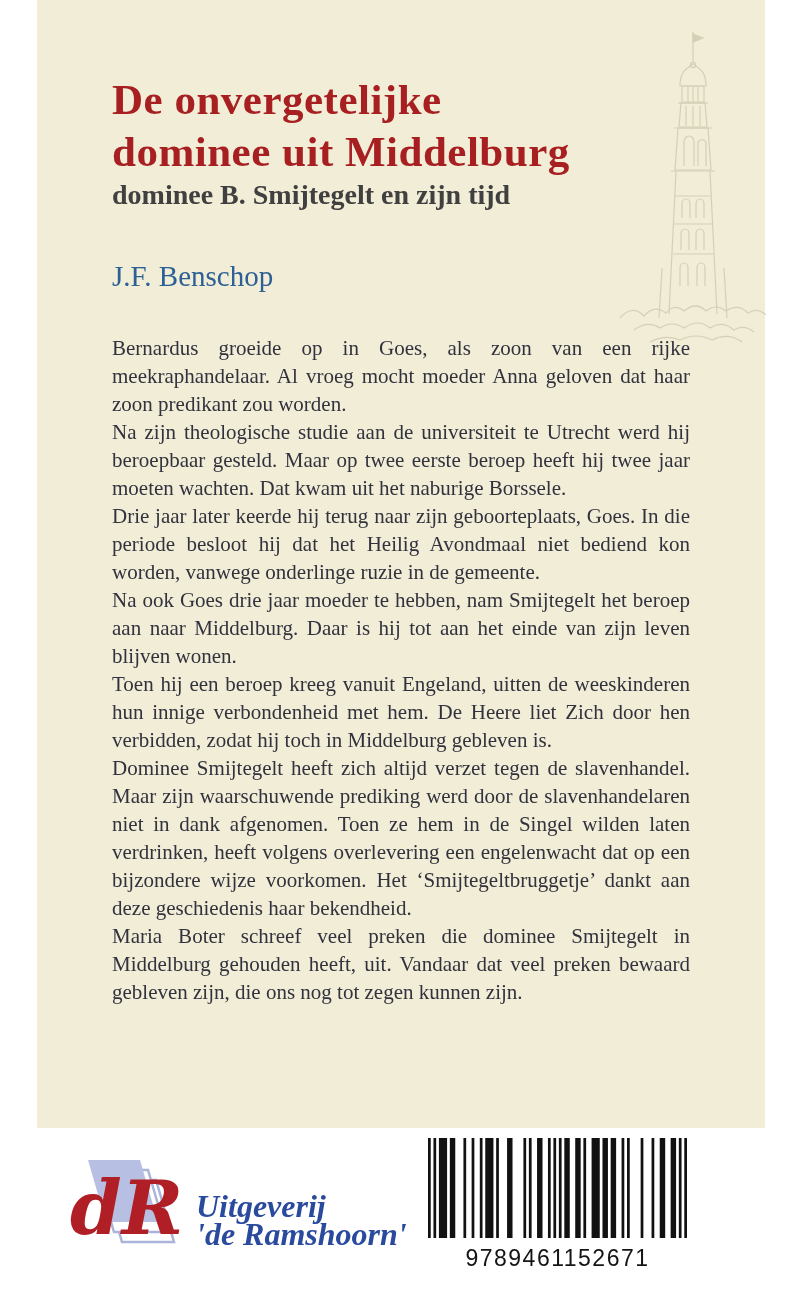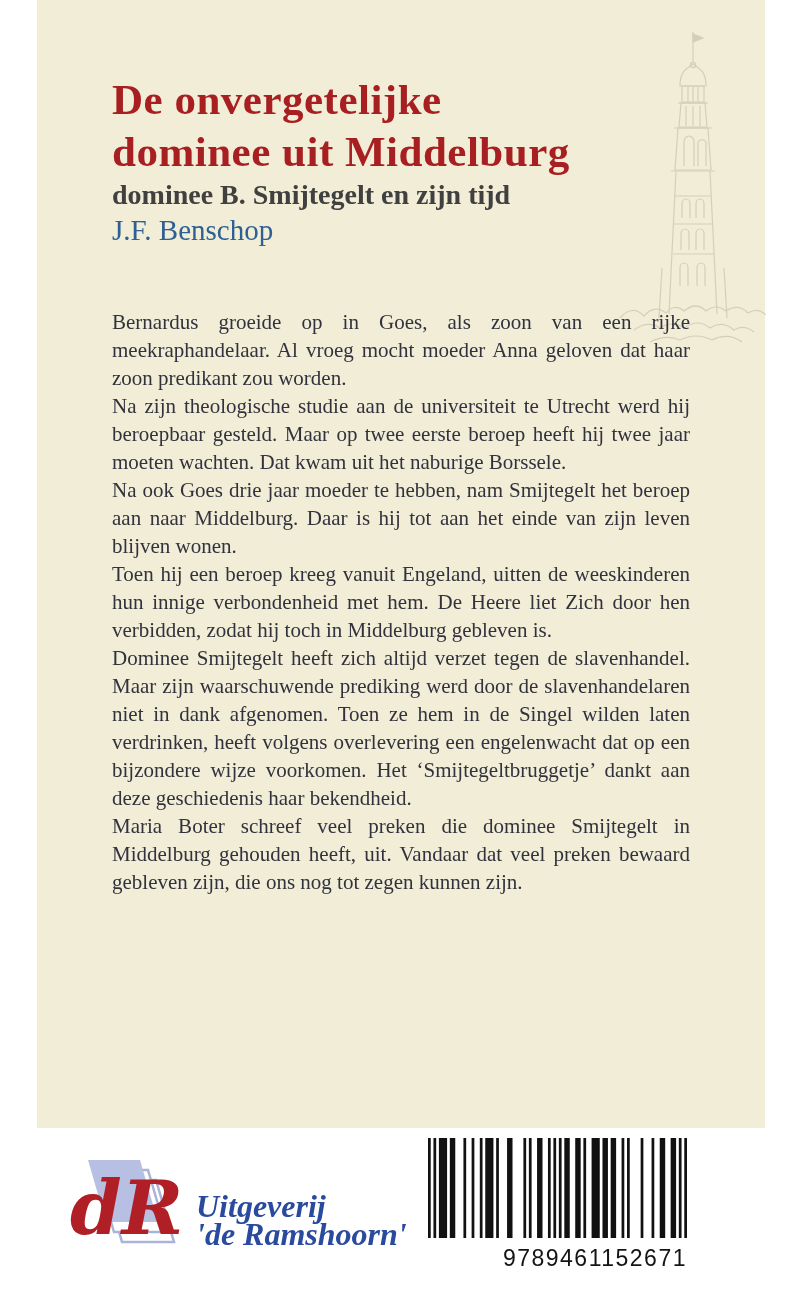--- a/index.html
+++ b/index.html
@@ -24,41 +24,42 @@
     padding-top:74px;
     font-size:43px; line-height:52px; font-weight:bold;
     color:#a81f22; letter-spacing:0.5px;
   }
   .subtitle {
     margin-top:0;
     font-size:28px; line-height:34px; font-weight:bold;
     color:#404040;
   }
   .author {
+    margin-top:46px;
     font-size:29px; line-height:36px;
     color:#2d6094;
   }
   .body-text {
-    margin-top:60px;
+    margin-top:40px;
     font-size:21px; line-height:28px;
     color:#32323e;
     text-align:justify;
   }
   .body-text p { margin:0; }
   .footer-logo { position:absolute; left:70px; top:1158px; }
   .publisher-name {
     position:absolute; left:196px; top:1192px;
     font-family:"Liberation Serif", serif;
     font-style:italic; font-weight:bold;
     font-size:32px; line-height:28px;
     color:#2a4a9e;
   }
   .barcode-block {
     position:absolute; left:428px; top:1138px; width:259px;
-    text-align:right; background:#ffffff;
+    text-align:center; background:#ffffff;
   }
   .barcode-number {
     margin-top:3px;
     font-family:"Liberation Sans", sans-serif;
     font-size:23px; color:#141414; letter-spacing:1.5px;
   }
 </style>
 </head>
 <body>
 
@@ -115,20 +116,21 @@
       <div class="title">
         <div>De onvergetelijke</div>
         <div>dominee uit Middelburg</div>
       </div>
       <div class="subtitle">dominee B. Smijtegelt en zijn tijd</div>
       <div class="author">J.F. Benschop</div>
 
       <div class="body-text">
         <p>Bernardus groeide op in Goes, als zoon van een rijke meekraphandelaar. Al vroeg mocht moeder Anna geloven dat haar zoon predikant zou worden.</p>
         <p>Na zijn theologische studie aan de universiteit te Utrecht werd hij beroepbaar gesteld. Maar op twee eerste beroep heeft hij twee jaar moeten wachten. Dat kwam uit het naburige Borssele.</p>
+        <p>Drie jaar later keerde hij terug naar zijn geboorteplaats, Goes. In die periode besloot hij dat het Heilig Avondmaal niet bediend kon worden, vanwege onderlinge ruzie in de gemeente.</p>
         <p>Na ook Goes drie jaar moeder te hebben, nam Smijtegelt het beroep aan naar Middelburg. Daar is hij tot aan het einde van zijn leven blijven wonen.</p>
         <p>Toen hij een beroep kreeg vanuit Engeland, uitten de weeskinderen hun innige verbondenheid met hem. De Heere liet Zich door hen verbidden, zodat hij toch in Middelburg gebleven is.</p>
         <p>Dominee Smijtegelt heeft zich altijd verzet tegen de slavenhandel. Maar zijn waarschuwende prediking werd door de slavenhandelaren niet in dank afgenomen. Toen ze hem in de Singel wilden laten verdrinken, heeft volgens overlevering een engelenwacht dat op een bijzondere wijze voorkomen. Het ‘Smijtegeltbruggetje’ dankt aan deze geschiedenis haar bekendheid.</p>
         <p>Maria Boter schreef veel preken die dominee Smijtegelt in Middelburg gehouden heeft, uit. Vandaar dat veel preken bewaard gebleven zijn, die ons nog tot zegen kunnen zijn.</p>
       </div>
     </div>
   </div>
 
   <svg class="footer-logo" width="128" height="106" viewBox="0 0 128 106">
     <path d="M34,22 h52 l18,62 h-52 z" fill="#ffffff" stroke="#aab4da" stroke-width="2.5"></path>

